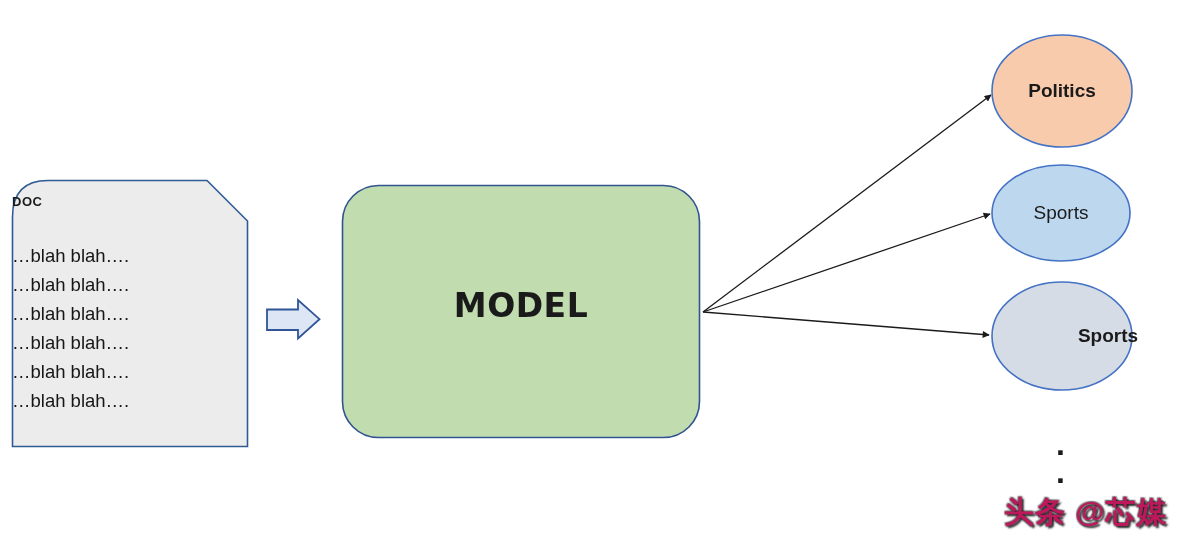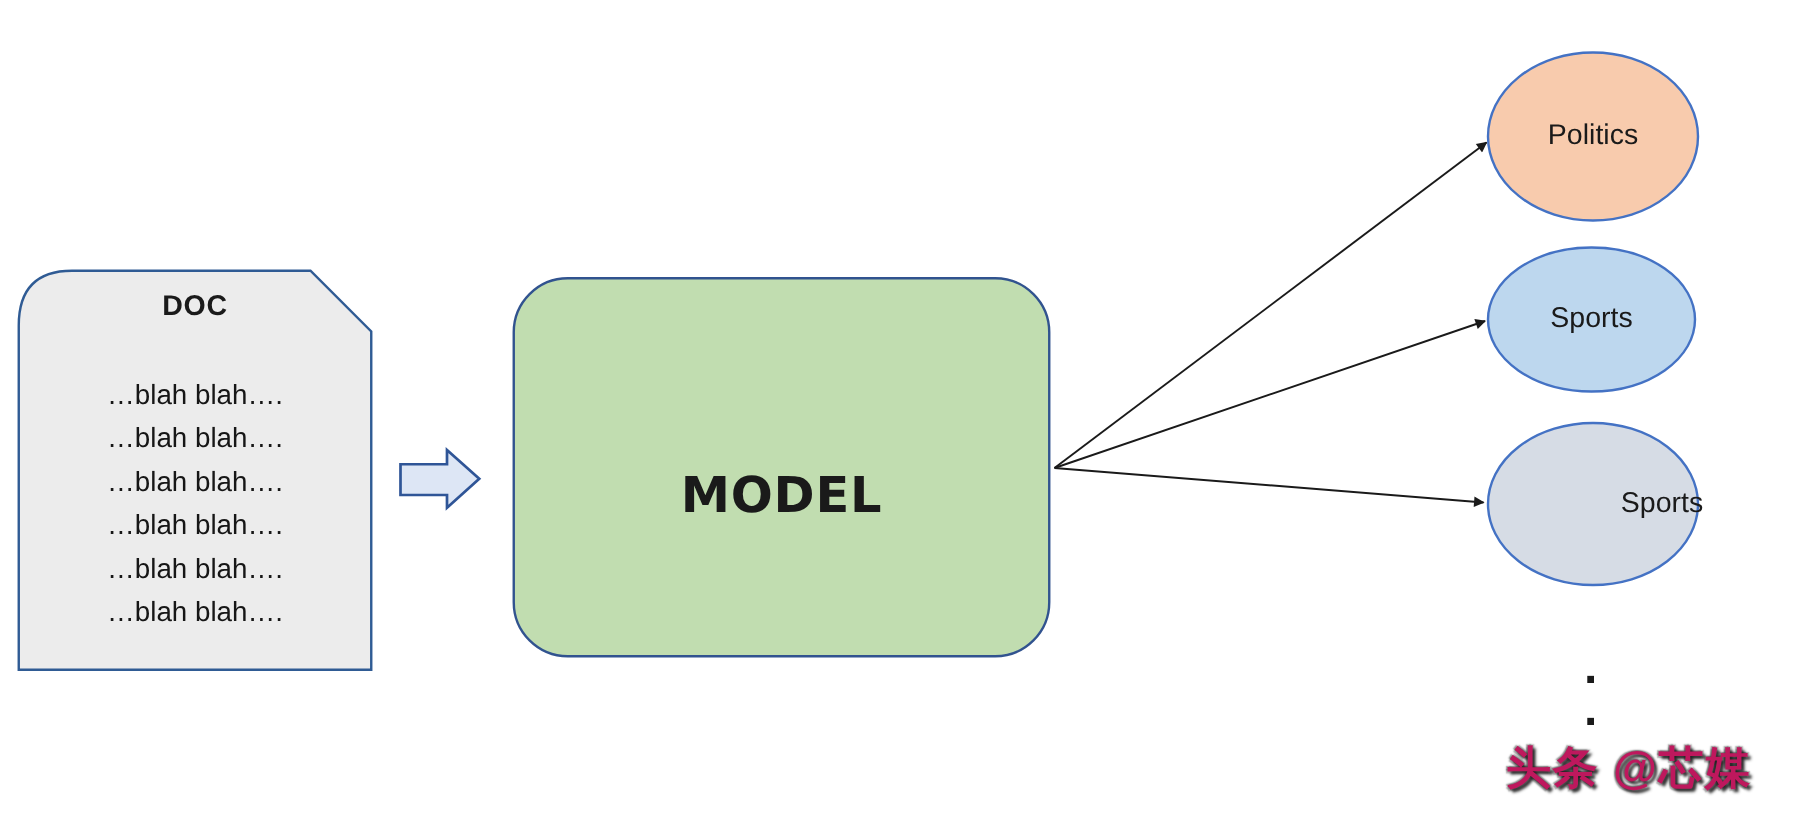--- a/index.html
+++ b/index.html
@@ -16,53 +16,53 @@
     position: absolute;
     left: 0; top: 0;
     width: 1196px; height: 545px;
   }
   .overlay { position: absolute; }
 
   
   .doc-text { left: 12px; top: 180px; width: 236px; }
   .doc-title {
     margin-top: 14px;
-    text-align: center;
-    font-size: 19px;
+    text-align: left;
+    font-size: 13px;
     font-weight: 700;
     letter-spacing: 0.5px;
   }
   .doc-lines {
     margin-top: 32px;
-    text-align: center;
+    text-align: left;
     font-size: 18.5px;
     line-height: 29px;
     color: #161616;
   }
 
   
   .model-label {
-    left: 342px; top: 203px;
+    left: 342px; top: 179px;
     width: 358px; height: 253px;
     display: flex; flex-direction: column;
     align-items: center; justify-content: center;
     font-family: "DejaVu Sans", sans-serif;
     font-size: 33px;
     font-weight: 700;
     line-height: 44px;
     letter-spacing: 0.5px;
   }
 
   
   .cat-label {
     transform: translate(-50%, -50%);
     font-size: 19px;
     white-space: nowrap;
   }
-  .cat-label.bold { font-weight: 400; text-align: center; }
+  .cat-label.bold { font-weight: 700; text-align: center; }
   .cat-politics { left: 1062px; top: 91px; }
   .cat-travel   { left: 1061px; top: 213px; }
   .cat-sports   { left: 1108px; top: 336px; }
 
   
   .more-dot {
     font-size: 32px;
     font-weight: 700;
     line-height: 1;
     color: #1a1a1a;

